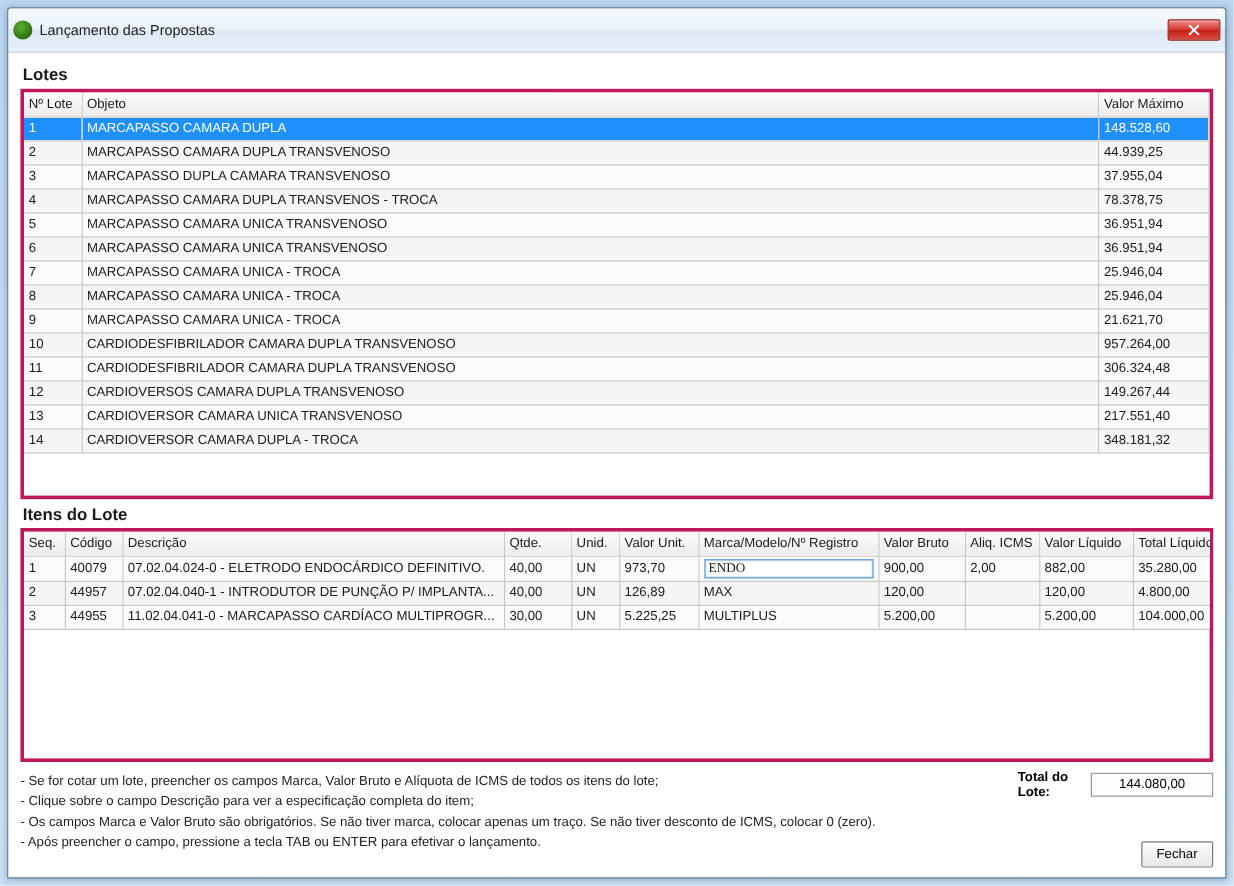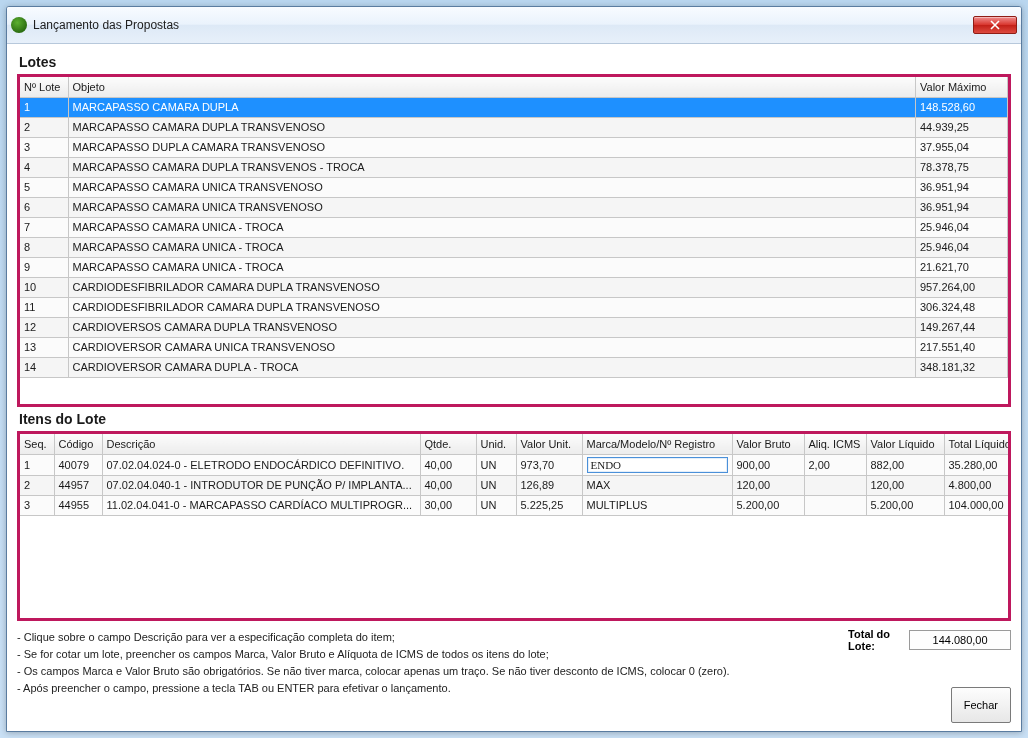--- a/index.html
+++ b/index.html
@@ -149,21 +149,21 @@
     width: 130px;
     height: 20px;
     border: 1px solid #9a9a9a;
     background: #fdfdfd;
     padding: 2px 4px;
     text-align: center;
     font-size: 11px;
     line-height:14px;
   }
   .btn {
-    height: 36px;
+    height: 22px;
     padding: 0 12px;
     border: 1px solid #7a7a7a;
     background: linear-gradient(to bottom, #fdfdfd 0%, #e7e7e7 100%);
     border-radius: 2px;
     cursor: pointer;
     font-size: 11px;
   }
   .side-col { width: 132px; display:flex; flex-direction:column; align-items:flex-end; }
   .side-col .btn { margin-top: auto; }
   ::-webkit-scrollbar { width:17px; background:#f0f0f0; }
@@ -355,22 +355,22 @@
                 <td class="right">5.200,00</td>
                 <td class="right">104.000,00</td>
               </tr>
             </tbody>
       </table>
       </div>
     </div>
 
     <div class="footer">
       <div class="hints">
+        <div>- Se for cotar um lote, preencher os campos Marca, Valor Bruto e Alíquota de ICMS de todos os itens do lote;</div>
         <div>- Clique sobre o campo Descrição para ver a especificação completa do item;</div>
-        <div>- Se for cotar um lote, preencher os campos Marca, Valor Bruto e Alíquota de ICMS de todos os itens do lote;</div>
         <div>- Os campos Marca e Valor Bruto são obrigatórios. Se não tiver marca, colocar apenas um traço. Se não tiver desconto de ICMS, colocar 0 (zero).</div>
         <div>- Após preencher o campo, pressione a tecla TAB ou ENTER para efetivar o lançamento.</div>
       </div>
       <div class="side-col">
         <div class="total-row">
           <span class="total-label">Total do Lote:</span>
           <div class="total-box">144.080,00</div>
         </div>
         <button class="btn">Fechar</button>
       </div>

